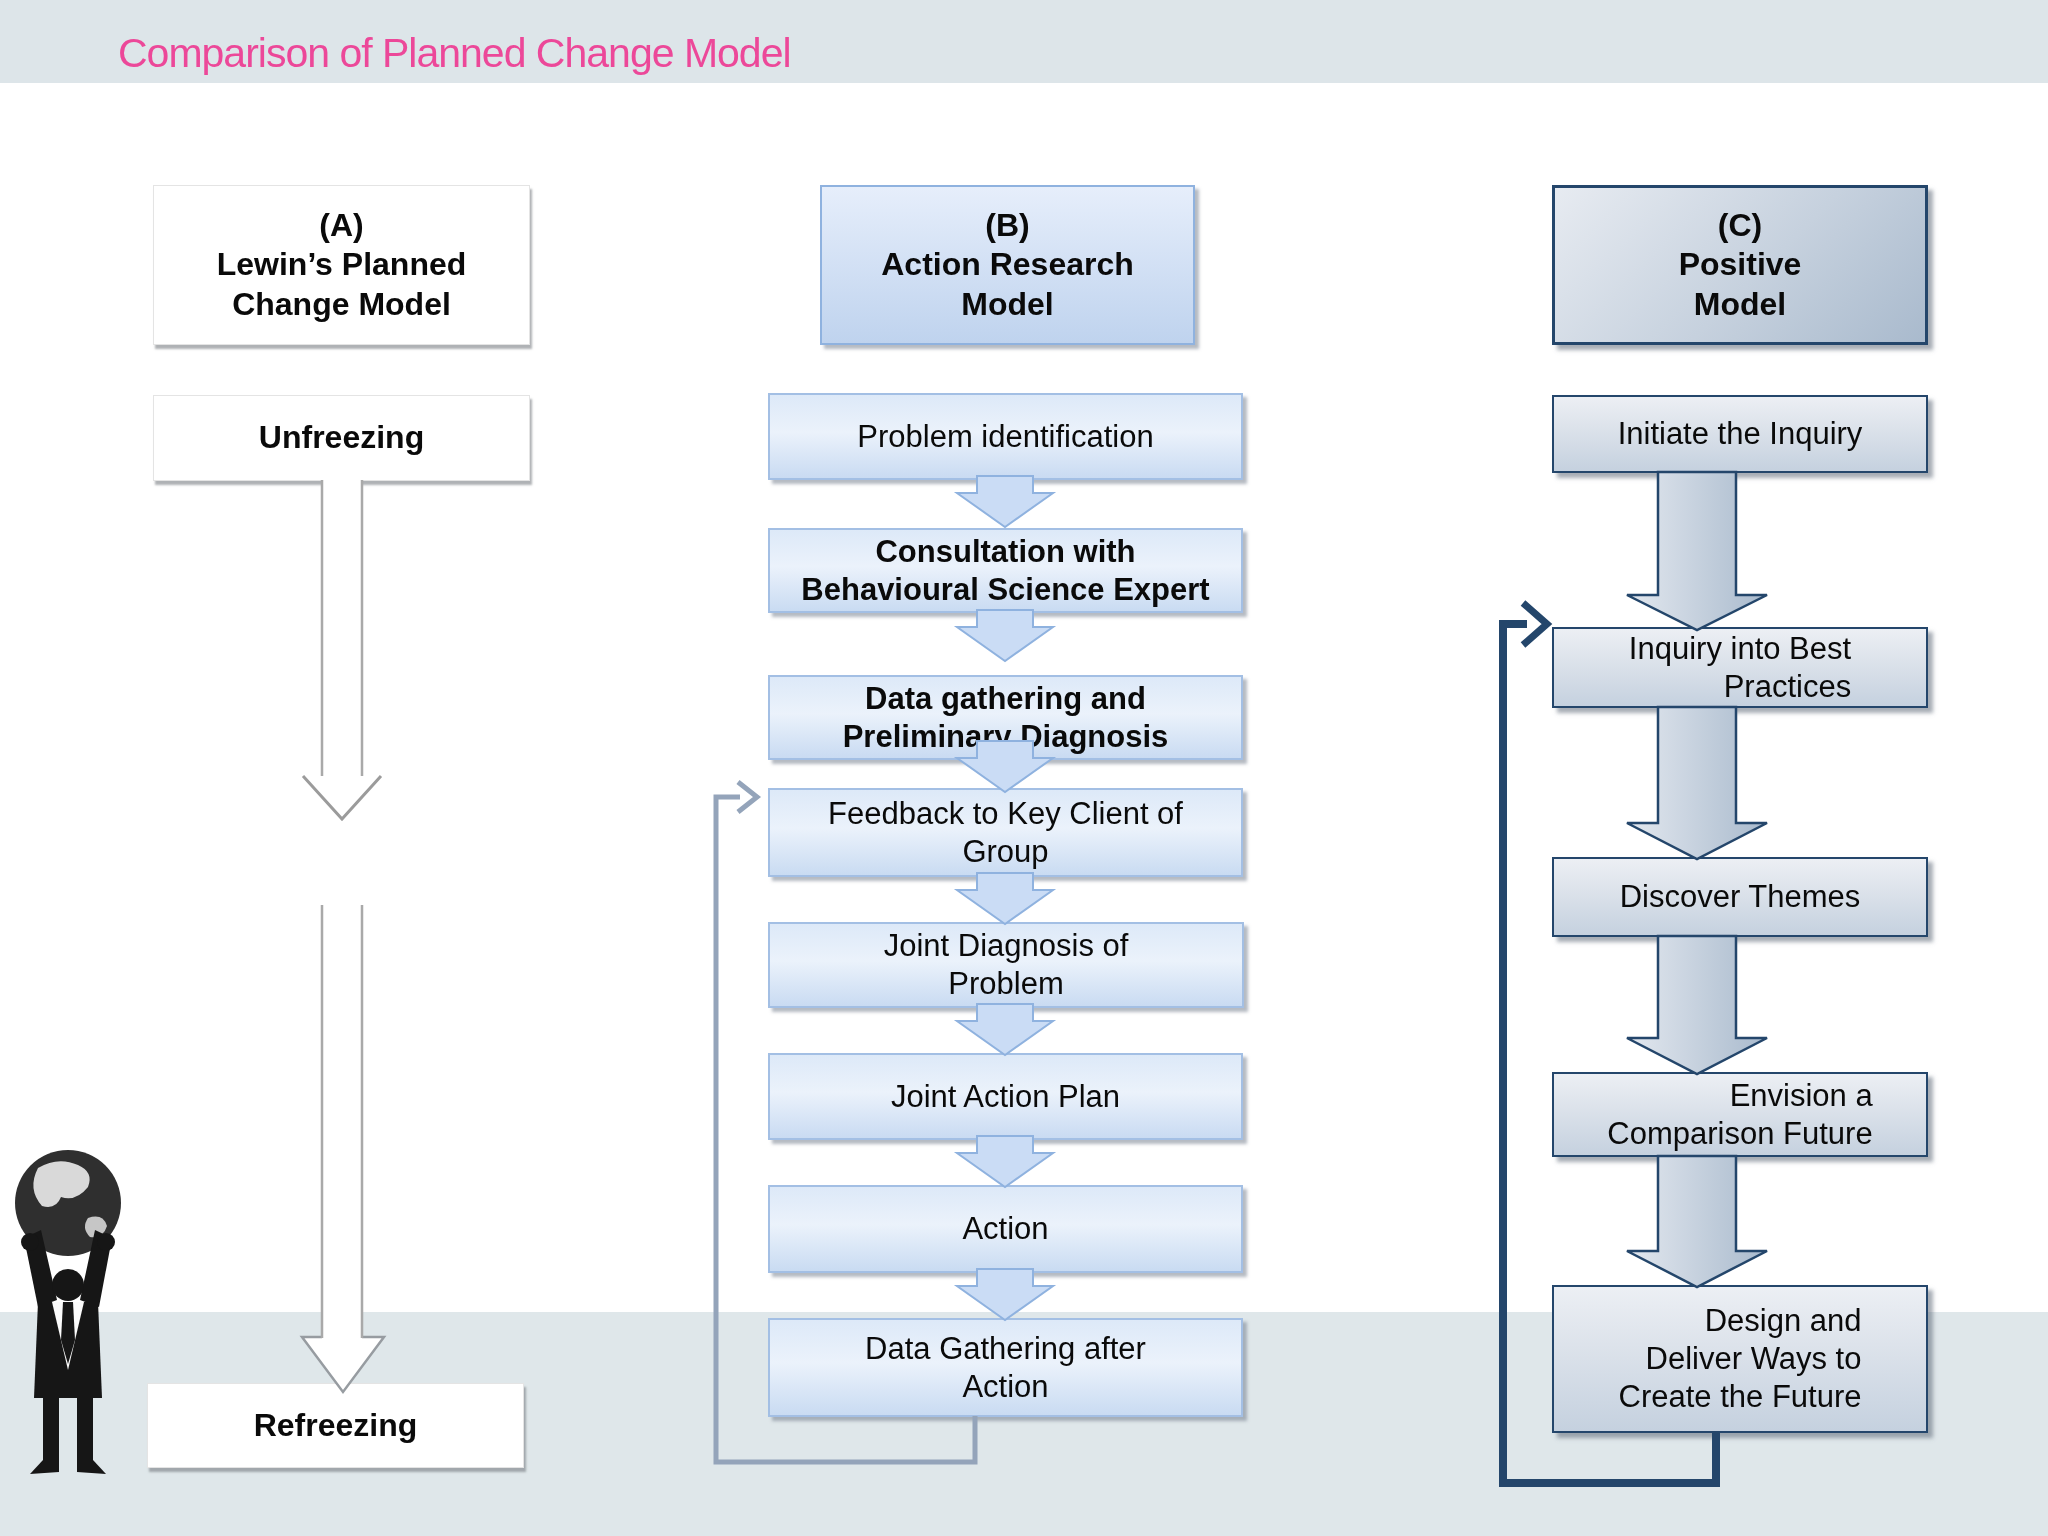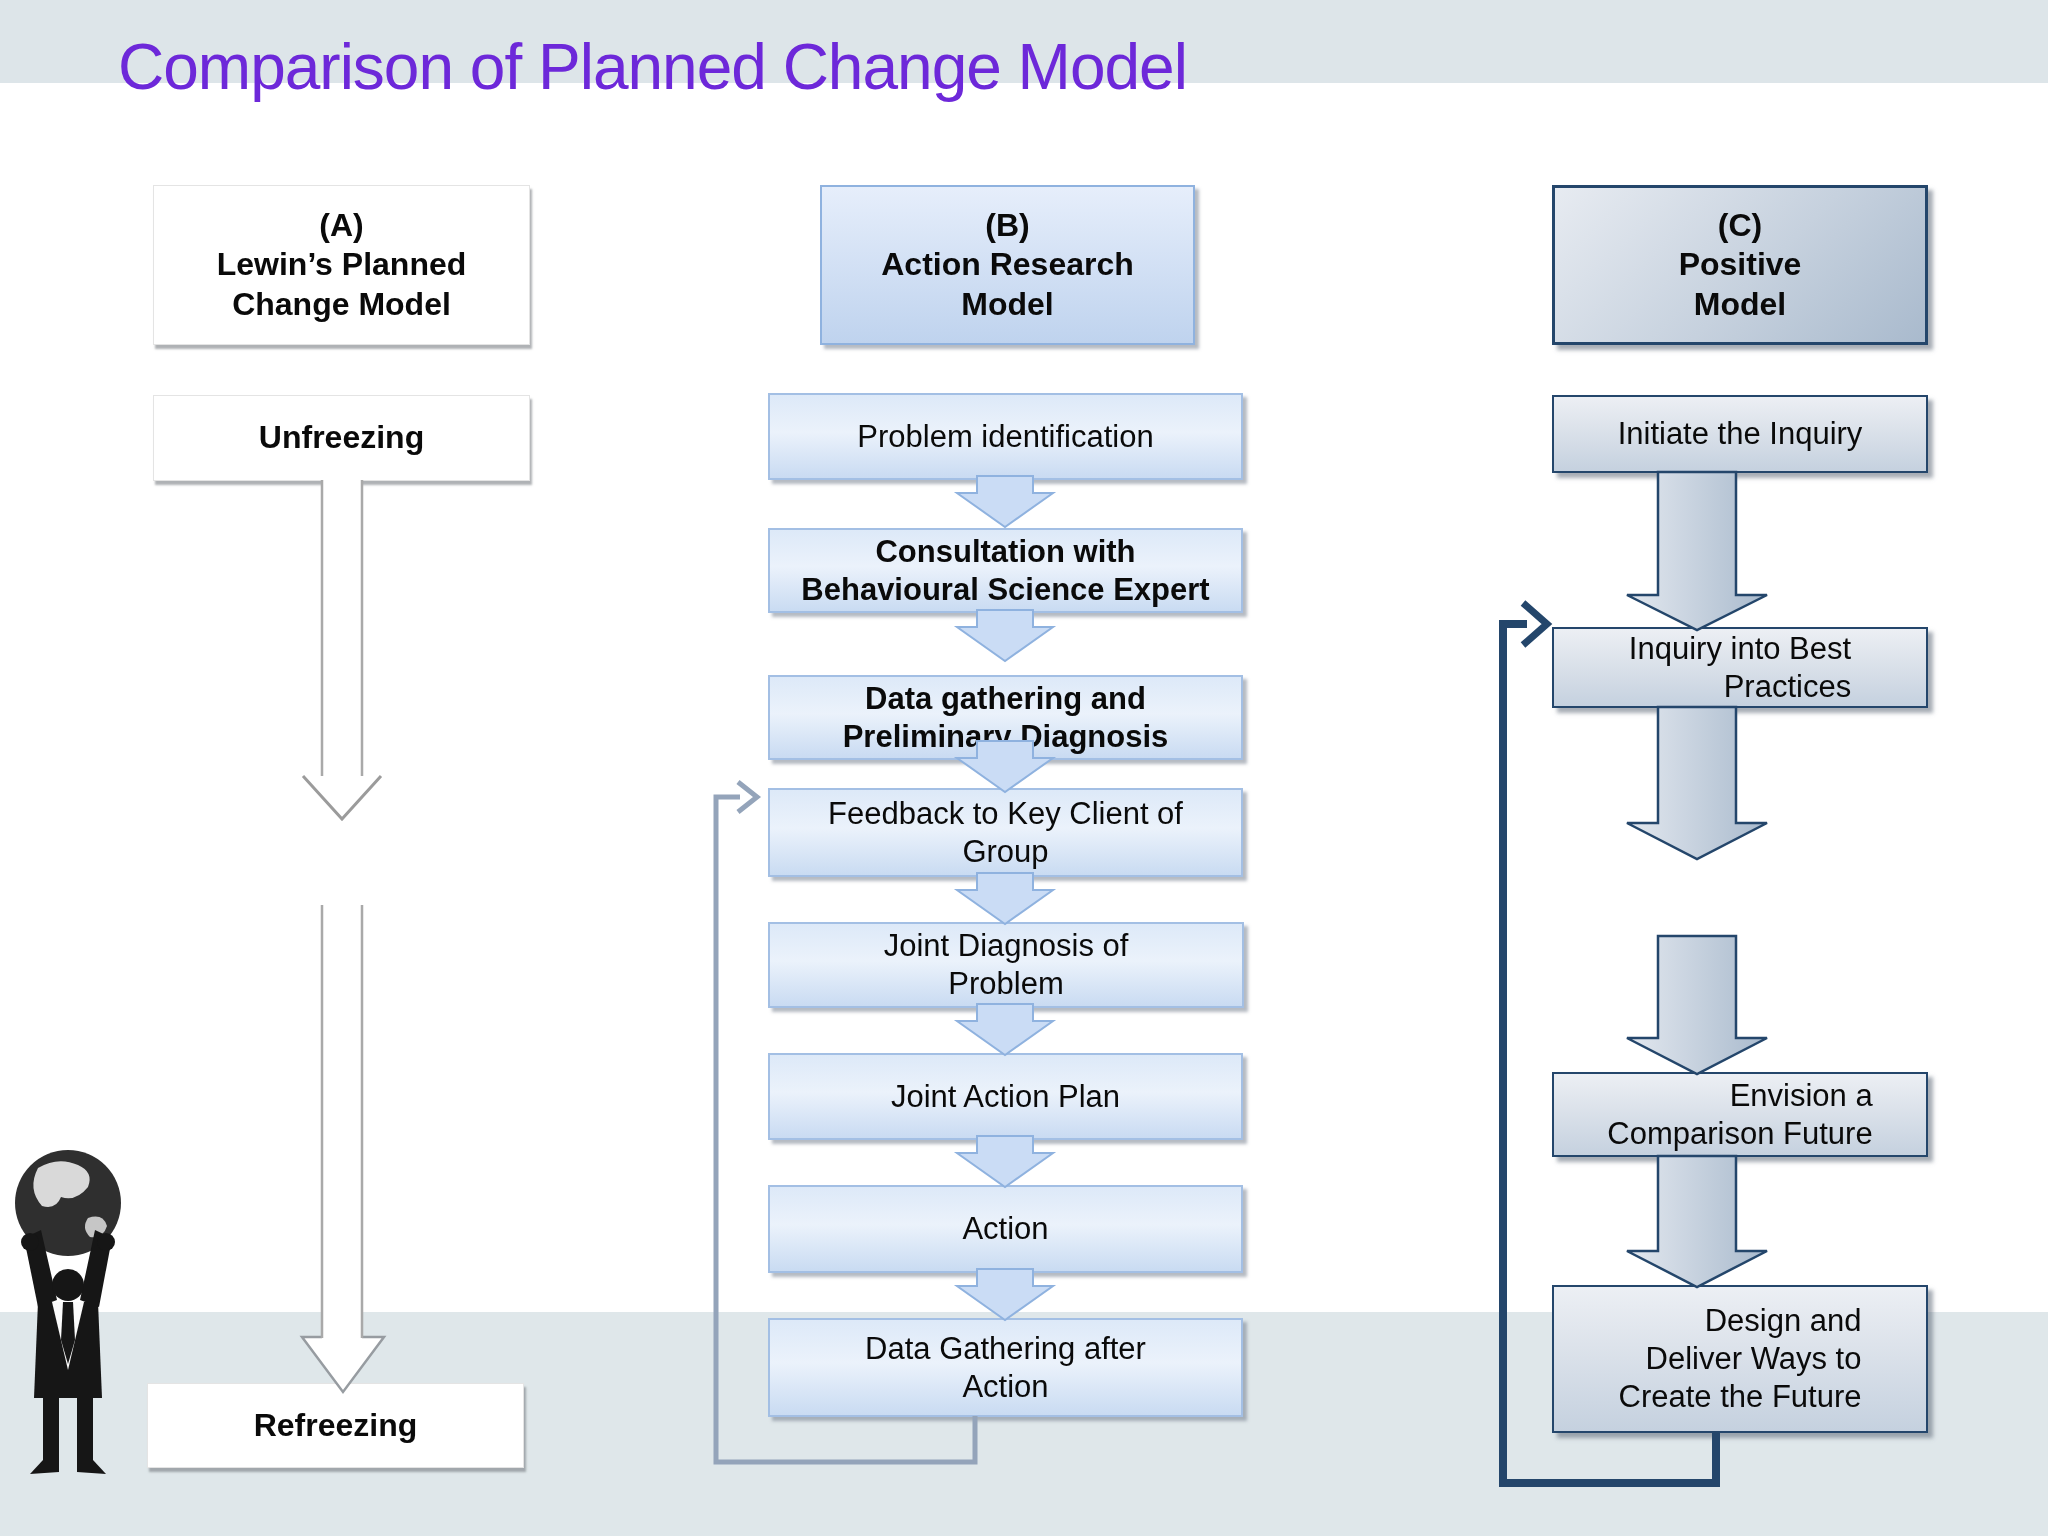--- a/index.html
+++ b/index.html
@@ -5,21 +5,21 @@
   html,body{margin:0;padding:0;background:#888;}
   .slide{
     position:relative;width:2048px;height:1536px;background:#ffffff;
     overflow:hidden;font-family:"Liberation Sans", sans-serif;color:#0a0a0a;
   }
   .band{position:absolute;left:0;width:2048px;}
   .band.top{top:0;height:83px;background:#dde5e9;}
   .band.bottom{top:1312px;height:224px;background:#dfe7ea;}
   .title{
     position:absolute;left:118px;top:30px;margin:0;
-    font-size:64px;font-weight:400;letter-spacing:-1px;color:#6d28d9;
+    font-size:41px;font-weight:400;letter-spacing:-1px;color:#ec4899;
   }
   .box{
     position:absolute;display:flex;align-items:center;justify-content:center;
     text-align:center;white-space:pre-line;line-height:1.22;box-sizing:border-box;
     z-index:2;
   }
   .hdr{font-weight:bold;font-size:32px;}
   .a-box{
     background:#ffffff;border:1px solid #e4e4e4;
     box-shadow:2px 4px 2px rgba(110,115,120,.55);
@@ -86,20 +86,21 @@
   <div class="box b-box" style="left:768px;top:1185px;width:475px;height:88px">Action</div>
   <div class="box b-box" style="left:768px;top:1318px;width:475px;height:99px">Data Gathering after
 Action</div>
 
   <div class="box c-hdr" style="left:1552px;top:185px;width:376px;height:160px">(C)
 Positive
 Model</div>
   <div class="box c-box" style="left:1552px;top:395px;width:376px;height:78px">Initiate the Inquiry</div>
   <div class="box c-box" style="left:1552px;top:627px;width:376px;height:81px">Inquiry into Best
 Practices</div>
+  <div class="box c-box" style="left:1552px;top:857px;width:376px;height:80px">Discover Themes</div>
   <div class="box c-box" style="left:1552px;top:1072px;width:376px;height:85px">Envision a
 Comparison Future</div>
   <div class="box c-box" style="left:1552px;top:1285px;width:376px;height:148px">Design and
 Deliver Ways to
 Create the Future</div>
 
   <svg class="art" viewBox="0 0 2048 1536">
     <defs>
       <linearGradient id="cArrowGrad" x1="0" y1="0" x2="1" y2="0">
         <stop offset="0" stop-color="#e3e8ef"></stop>

